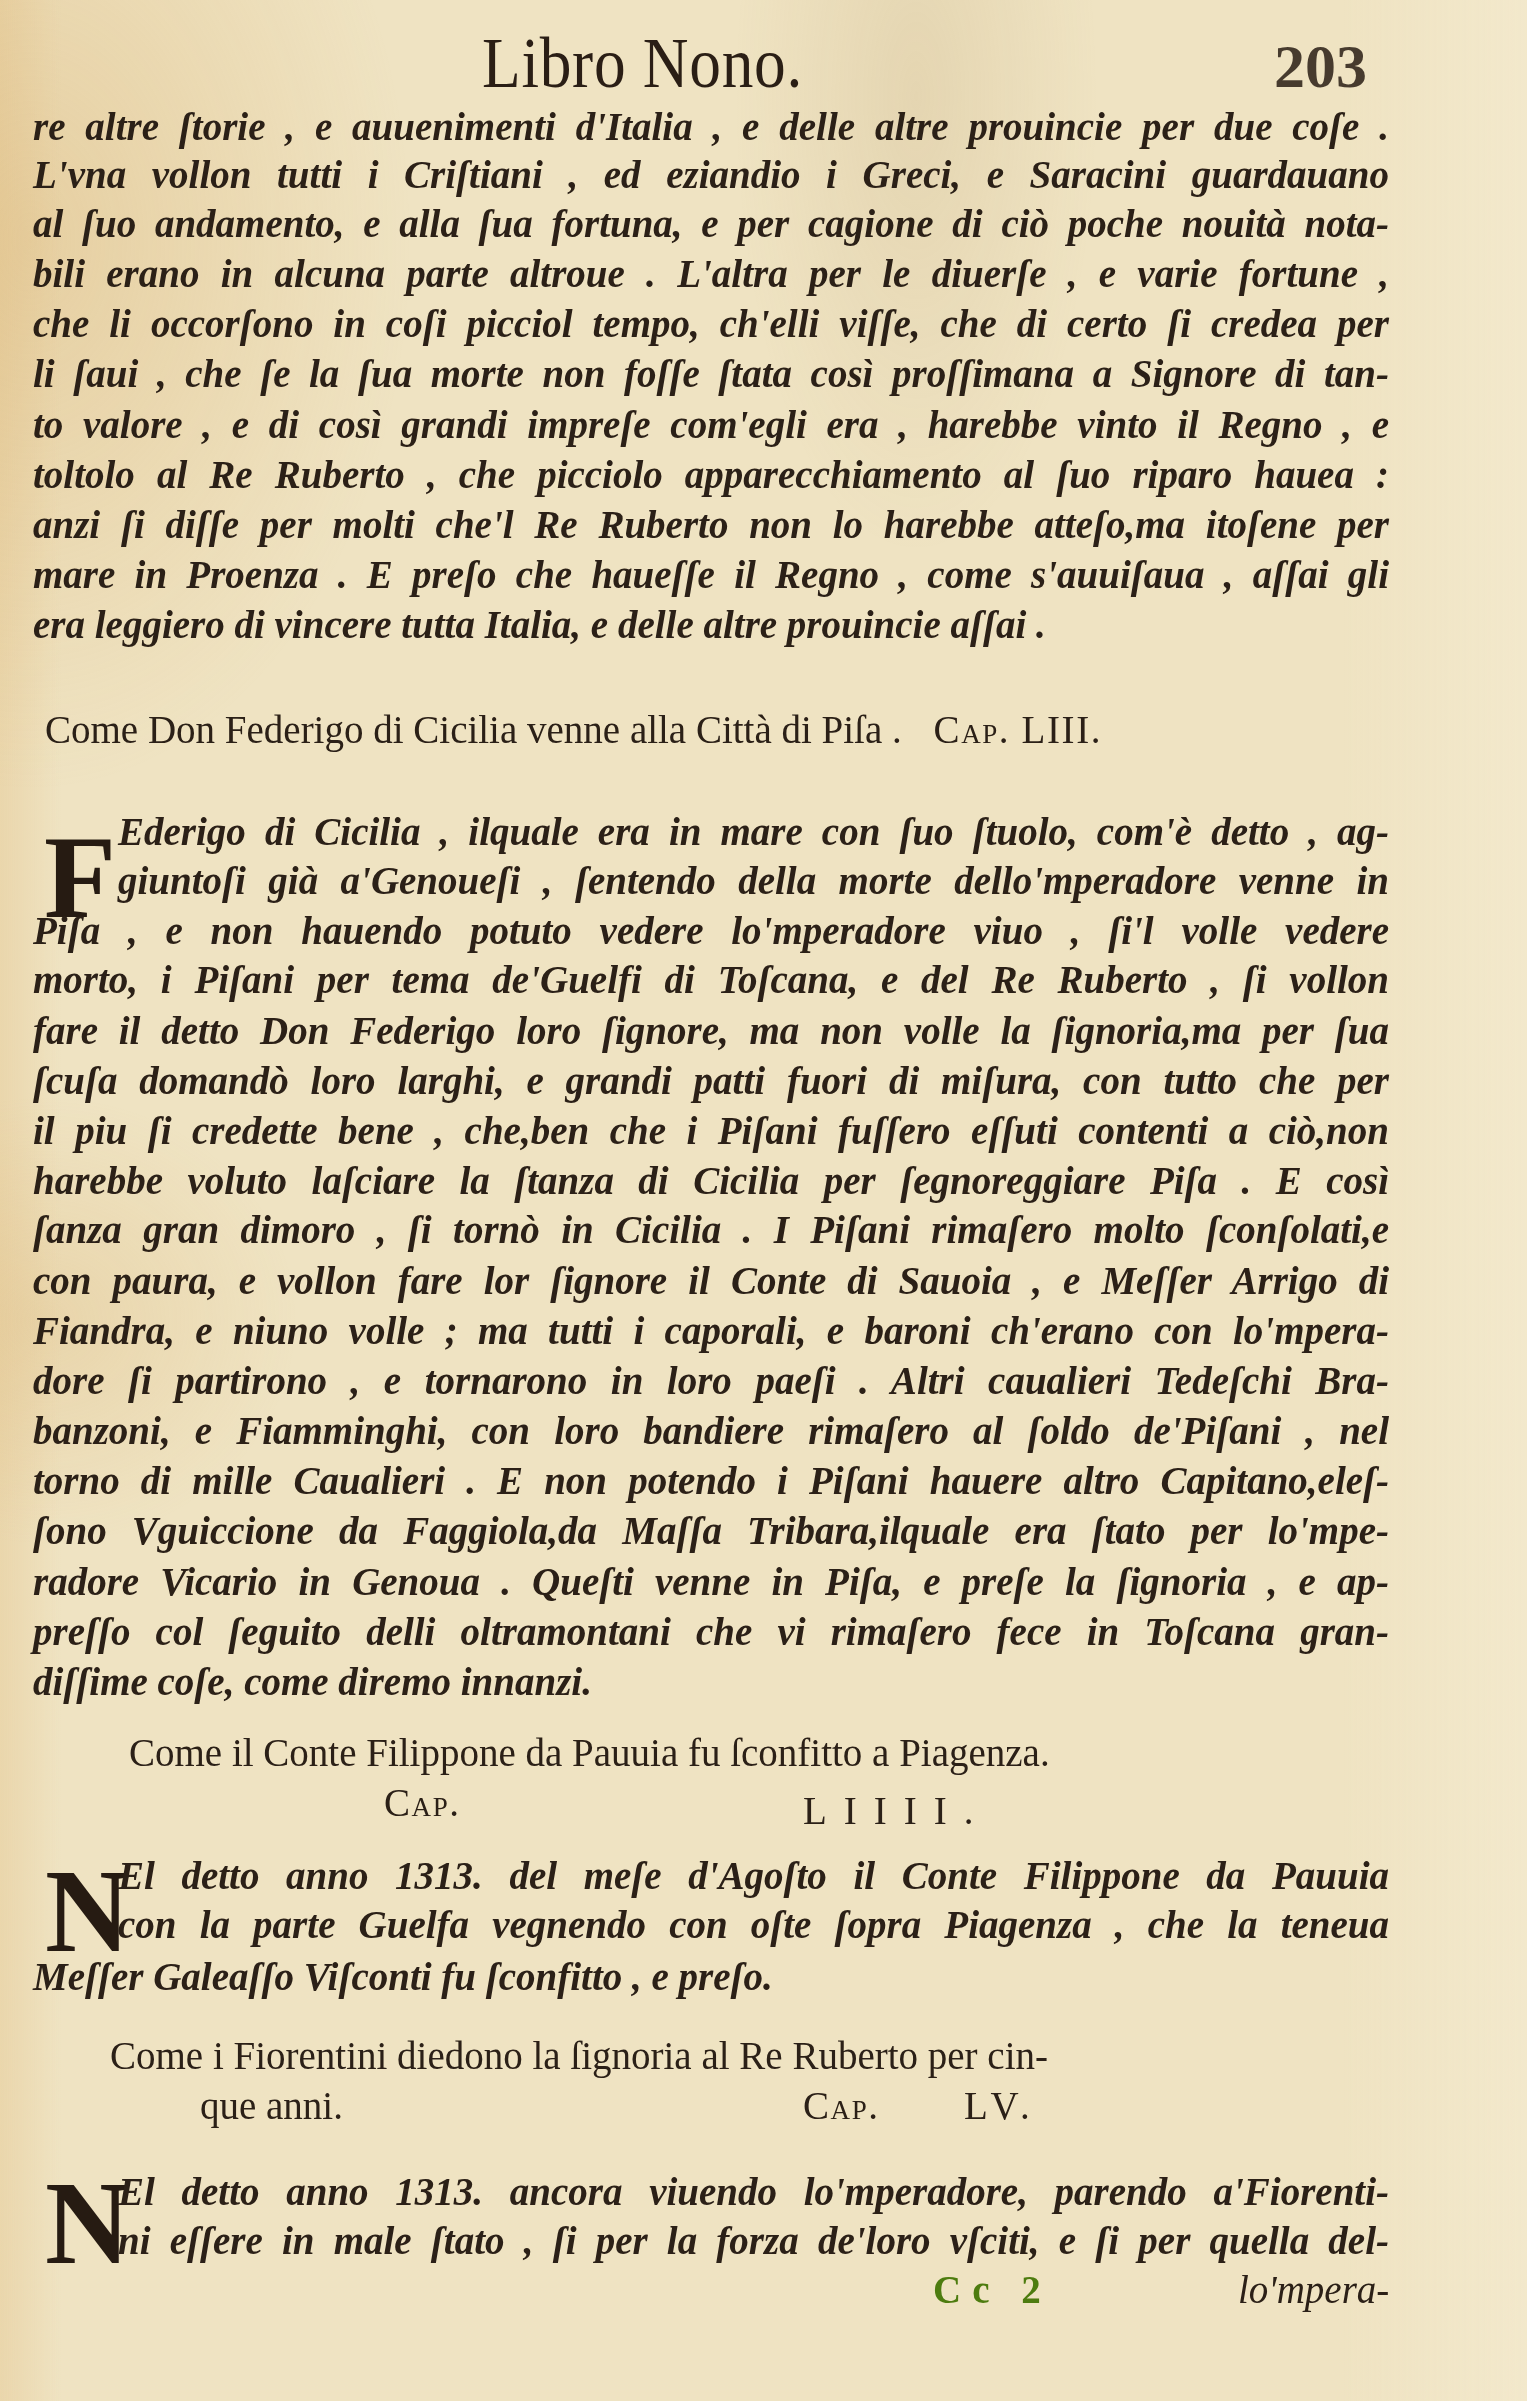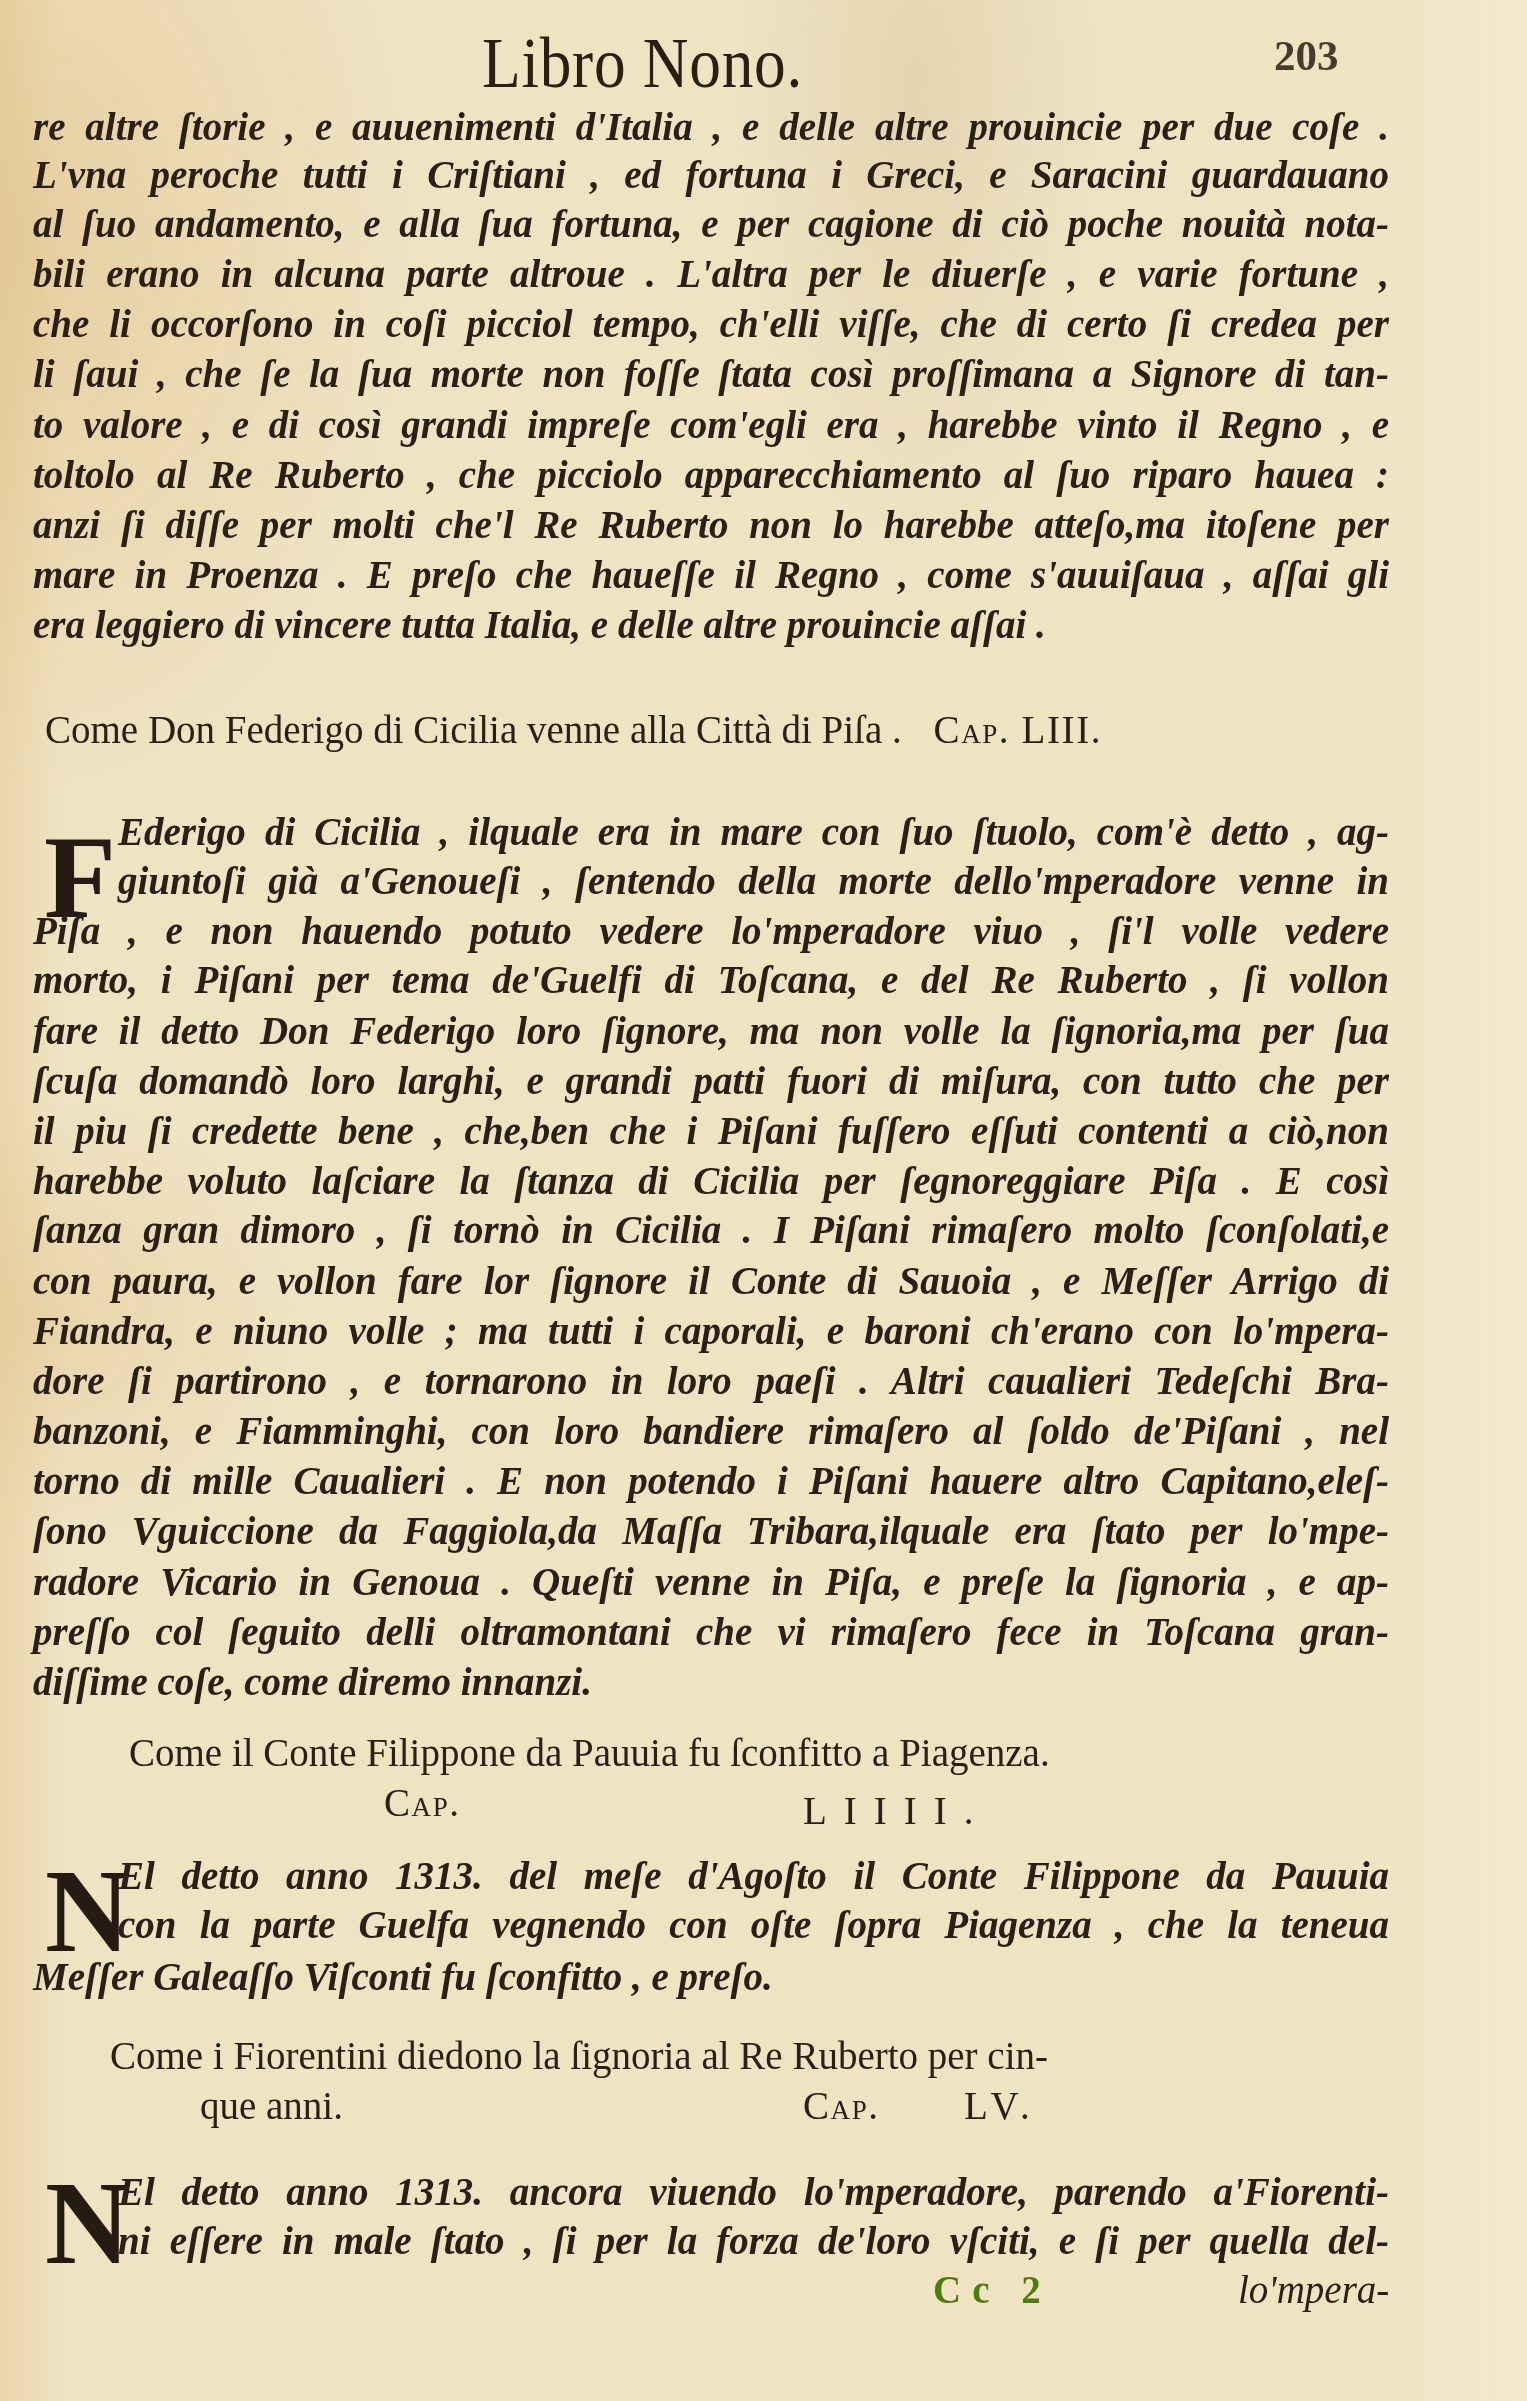--- a/index.html
+++ b/index.html
@@ -18,21 +18,21 @@
   .page { position: absolute; left: 0; top: 0; width: 1440px; height: 2401px; }
   .running-title {
     position: absolute; left: 482px; top: 22px;
     font-family: "Liberation Serif", serif;
     font-size: 72px; letter-spacing: 0.8px; color: #2a1e15;
     transform: scaleX(0.88); transform-origin: left top;
   }
   .folio {
     position: absolute; left: 1274px; top: 31px;
     font-family: "Liberation Serif", serif;
-    font-size: 43px; font-weight: bold; color: #2a1e15; opacity: 0.85;
+    font-size: 62px; font-weight: bold; color: #2a1e15; opacity: 0.85;
   }
   .line {
     position: absolute; left: 33px; width: 1356px; white-space: nowrap;
     font-family: "Liberation Serif", serif; font-style: italic;
     font-size: 39px; line-height: 50px; color: #2b2017;
     text-align: justify; text-align-last: justify; font-weight: bold;
   }
   .line.short { text-align-last: left; }
   .heading {
     position: absolute; white-space: nowrap;
@@ -60,21 +60,21 @@
 </head>
 <body>
 
 <div class="page">
 
   <div class="running-title">Libro Nono.</div>
   <div class="folio">203</div>
 
   <div>
     <div class="line" style="top:102px">re altre ſtorie , e auuenimenti d'Italia , e delle altre prouincie per due coſe .</div>
-    <div class="line" style="top:150px">L'vna peroche tutti i Criſtiani , ed fortuna i Greci, e Saracini guardauano</div>
+    <div class="line" style="top:150px">L'vna vollon tutti i Criſtiani , ed eziandio i Greci, e Saracini guardauano</div>
     <div class="line" style="top:199px">al ſuo andamento, e alla ſua fortuna, e per cagione di ciò poche nouità nota-</div>
     <div class="line" style="top:249px">bili erano in alcuna parte altroue . L'altra per le diuerſe , e varie fortune ,</div>
     <div class="line" style="top:299px">che li occorſono in coſi picciol tempo, ch'elli viſſe, che di certo ſi credea per</div>
     <div class="line" style="top:349px">li ſaui , che ſe la ſua morte non foſſe ſtata così proſſimana a Signore di tan-</div>
     <div class="line" style="top:400px">to valore , e di così grandi impreſe com'egli era , harebbe vinto il Regno , e</div>
     <div class="line" style="top:450px">toltolo al Re Ruberto , che picciolo apparecchiamento al ſuo riparo hauea :</div>
     <div class="line" style="top:500px">anzi ſi diſſe per molti che'l Re Ruberto non lo harebbe atteſo,ma itoſene per</div>
     <div class="line" style="top:550px">mare in Proenza . E preſo che haueſſe il Regno , come s'auuiſaua , aſſai gli</div>
     <div class="line short" style="top:600px">era leggiero di vincere tutta Italia, e delle altre prouincie aſſai .</div>
   </div>

